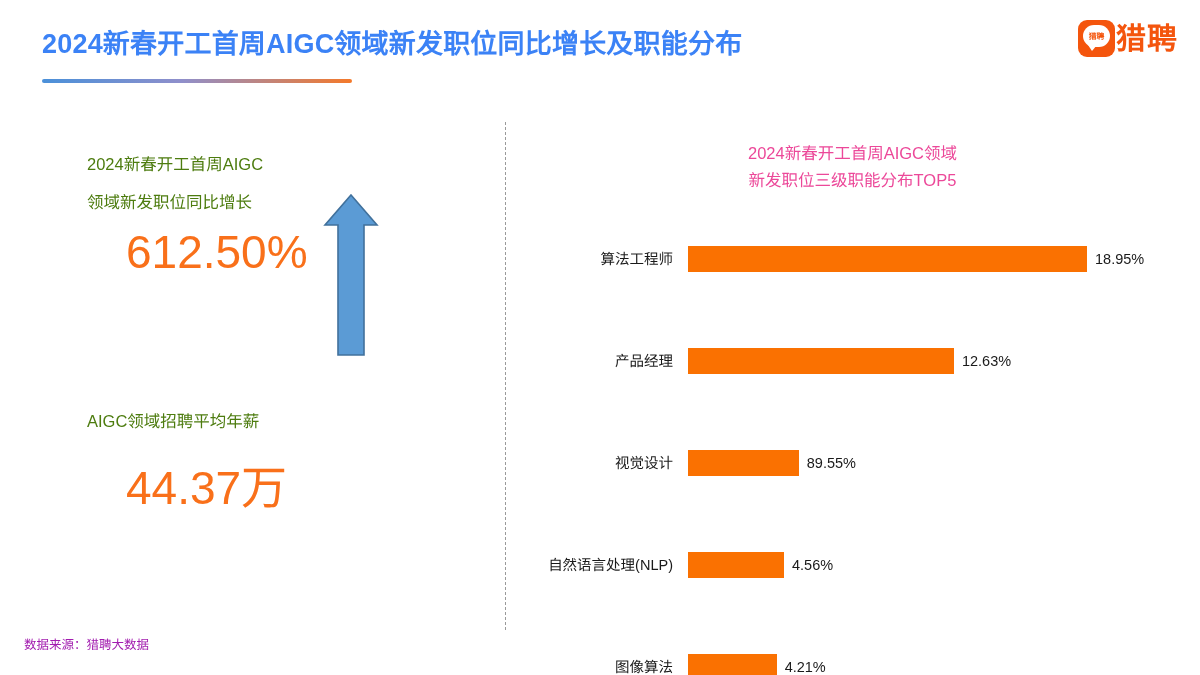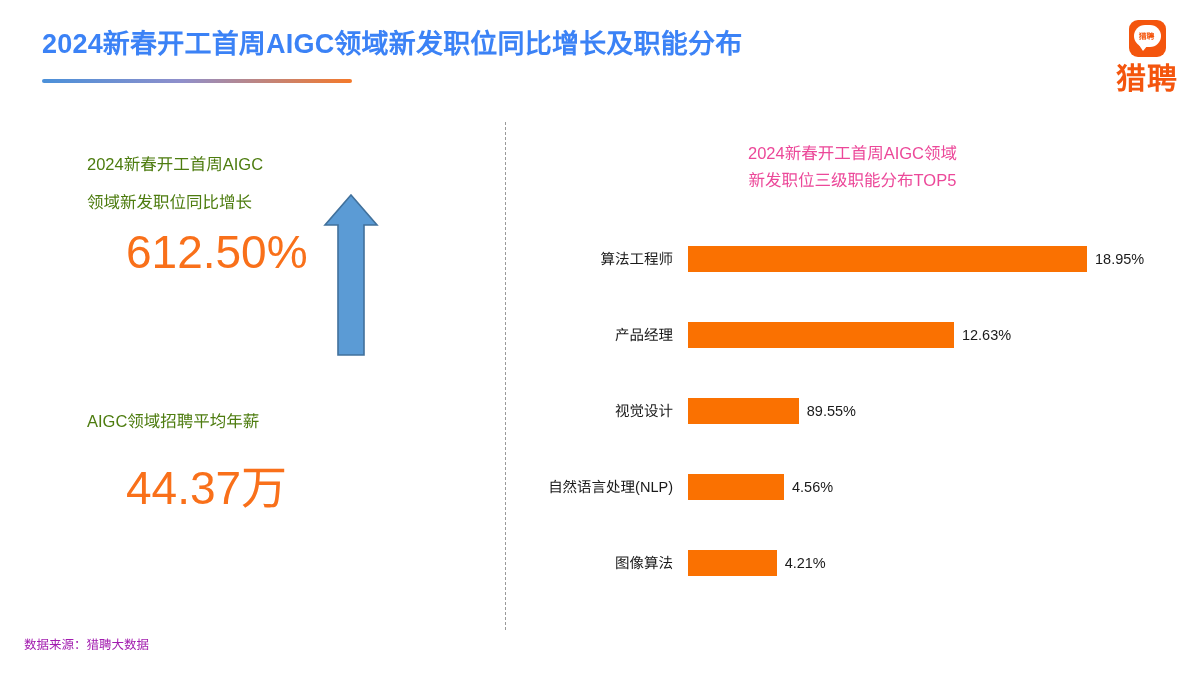--- a/index.html
+++ b/index.html
@@ -45,22 +45,21 @@
     background: linear-gradient(to right, #4a90d9 0%, #8f8fcb 45%, #f4792a 100%);
   }
 
   
   #logo {
     position: absolute;
     right: 22px;
     top: 20px;
     display: flex;
     align-items: center;
-    gap: 7px;
-    flex-direction: column;
+    gap: 1px;
   }
   #logo-mark {
     width: 37px;
     height: 37px;
     border-radius: 9px;
     background: #f4550d;
     position: relative;
     flex: 0 0 auto;
   }
   #logo-bubble {
@@ -165,21 +164,21 @@
   }
   #bars {
     position: absolute;
     left: 0;
     top: 136px;
     width: 695px;
   }
   .bar-row {
     position: relative;
     height: 26px;
-    margin-bottom: 50px;
+    margin-bottom: 76px;
     display: flex;
     align-items: center;
   }
   .bar-label {
     position: absolute;
     right: 527px;       
     width: 220px;
     text-align: right;
     font-size: 14.5px;
     color: #1a1a1a;

